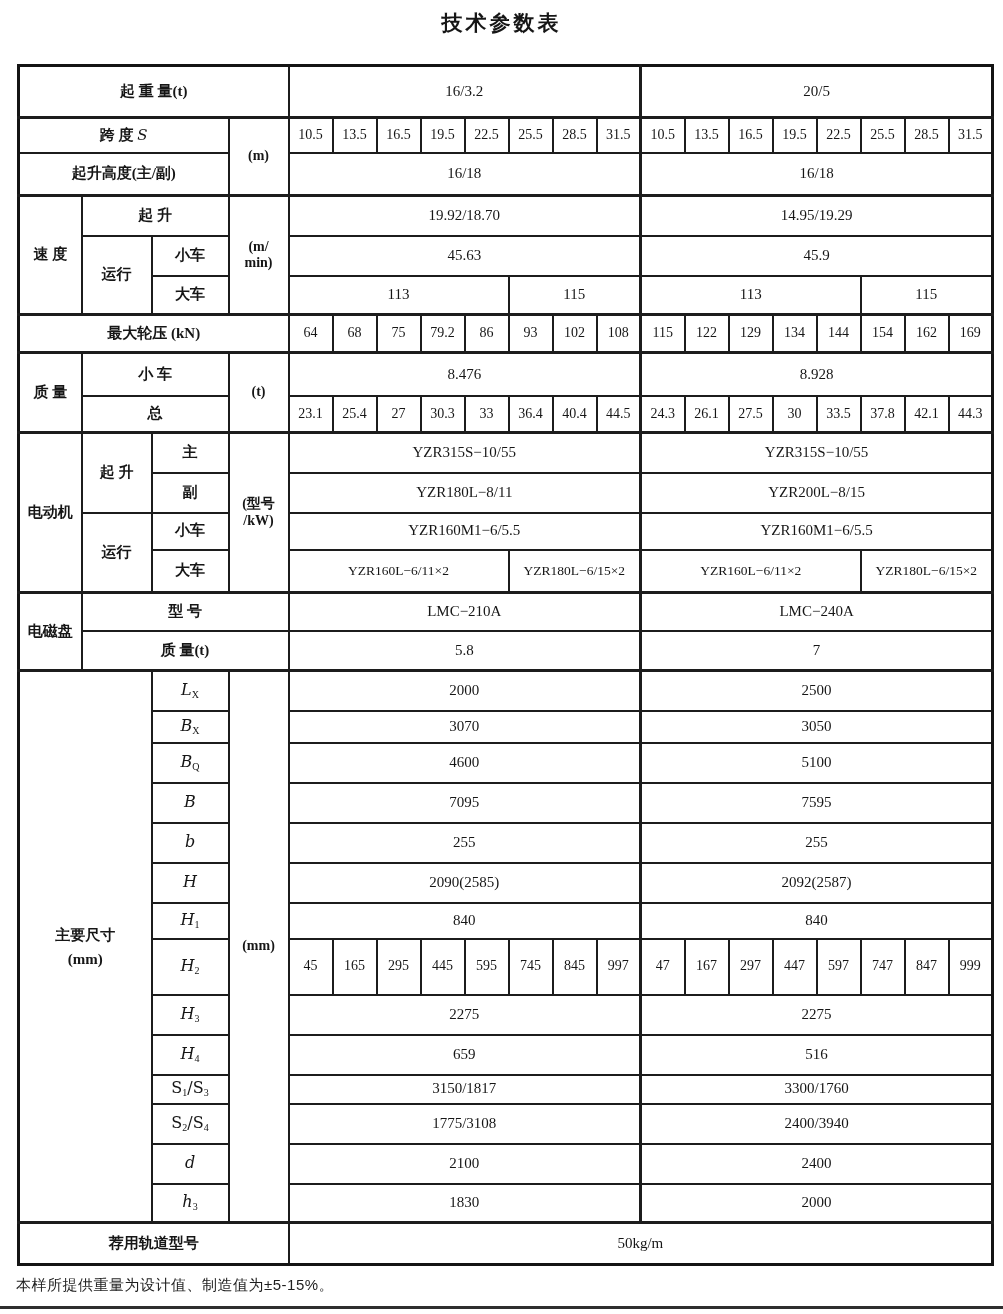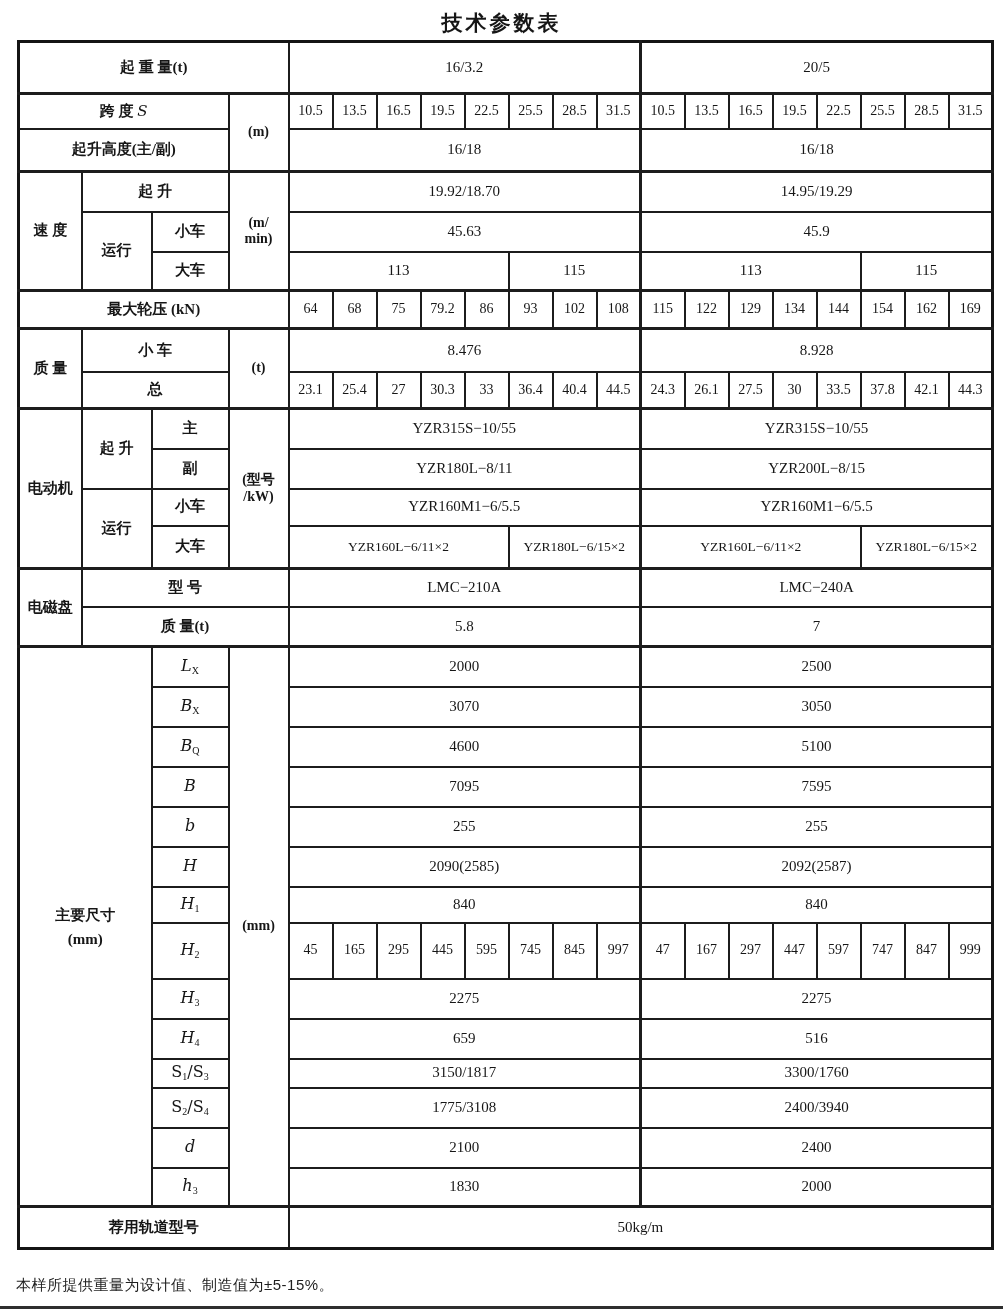--- a/index.html
+++ b/index.html
@@ -6,21 +6,21 @@
   body{
     width:1003px;height:1314px;position:relative;background:#ffffff;
     font-family:"Liberation Serif", serif;color:#161616;
   }
   .title{
     position:absolute;top:9px;left:0;width:100%;text-align:center;
     font-size:21px;font-weight:700;letter-spacing:3px;
     font-family:Liberation Serif, serif;
   }
   table.tech{
-    position:absolute;left:17px;top:40px;width:975px;
+    position:absolute;left:17px;top:64px;width:975px;
     border-collapse:collapse;table-layout:fixed;
     border:3px solid #141414;
   }
   td{
     border:2px solid #1c1c1c;text-align:center;vertical-align:middle;
     padding:0;font-size:15px;line-height:1.15;overflow:hidden;
     white-space:nowrap;
   }
   td.sect{border-top-width:3px;}
   td.gd{border-left-width:3px;}
@@ -229,21 +229,21 @@
     <td colspan="2" rowspan="14" class="sect dimlbl">
           <span class="ln">主要尺寸</span>
           <span class="ln">(mm)</span>
         </td>
     <td class="sect symcell"><i class="symit">L</i><sub>X</sub></td>
     <td rowspan="14" class="sect unit">(mm)</td>
     <td colspan="8" class="sect">2000</td>
     <td colspan="8" class="sect gd">2500</td>
   </tr>
 
-  <tr style="height:40px">
+  <tr style="height:32px">
     <td class="symcell"><i class="symit">B</i><sub>X</sub></td>
     <td colspan="8">3070</td>
     <td colspan="8" class="gd">3050</td>
   </tr>
 
   <tr style="height:40px">
     <td class="symcell"><i class="symit">B</i><sub>Q</sub></td>
     <td colspan="8">4600</td>
     <td colspan="8" class="gd">5100</td>
   </tr>

